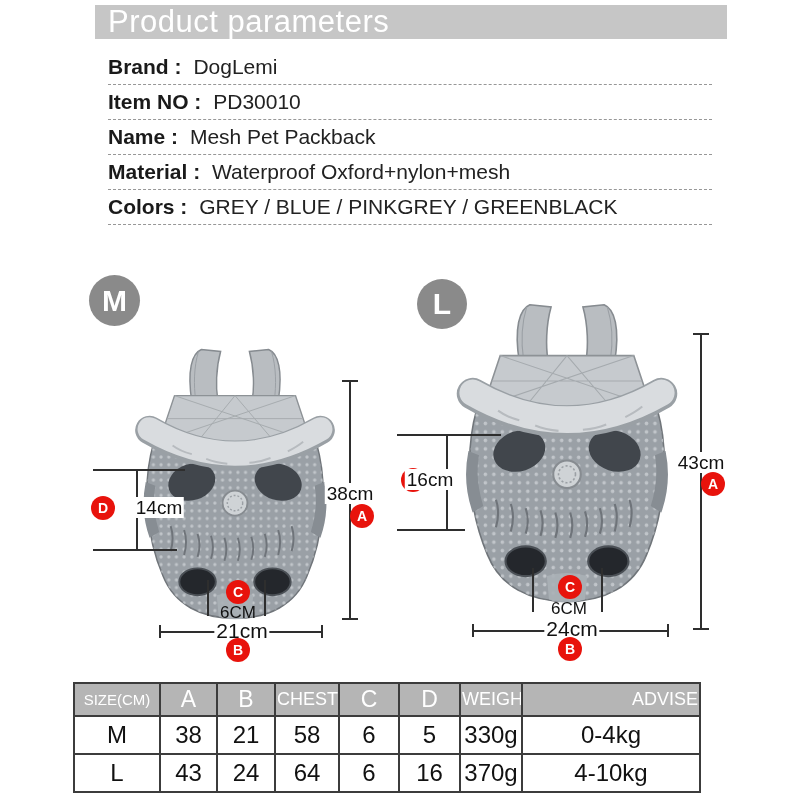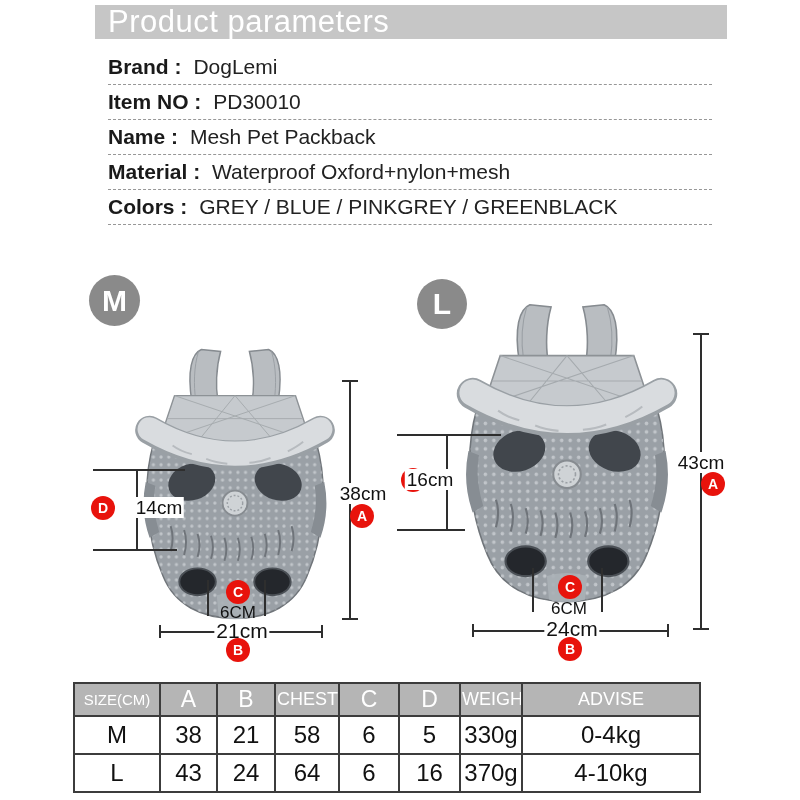--- a/index.html
+++ b/index.html
@@ -49,21 +49,21 @@
     position:absolute;left:73px;top:682px;width:626px;
     border-collapse:collapse;table-layout:fixed;
   }
   .size-table td{
     border:2px solid #3c3c3c;text-align:center;vertical-align:middle;
     overflow:hidden;
   }
   .size-table tr.head td{background:#b5b5b5;color:#ffffff;height:29px;}
   .size-table tr.head td.size-col{font-size:15px;}
   .size-table tr.head td.letter{font-size:23px;}
-  .size-table tr.head td.word{font-size:18px;}
+  .size-table tr.head td.word{font-size:18px;text-align:right;}
   .size-table tr.data td{background:#ffffff;color:#111;height:34px;font-size:24px;}
   .hiddefs{position:absolute;width:0;height:0;overflow:hidden;}
 </style>
 </head>
 <body>
 
 <svg class="hiddefs" aria-hidden="true">
   <defs>
     <pattern id="mesh" width="8" height="8" patternUnits="userSpaceOnUse">
       <circle cx="4" cy="4" r="1.7" fill="#ced2d6"></circle>
@@ -130,21 +130,21 @@
 <svg class="bp" style="left:130px;top:338px;" width="210" height="288" viewBox="0 0 210 300">
     <use href="#bp"></use>
   </svg>
 <svg class="bp" style="left:452px;top:292px;" width="230" height="318" viewBox="0 0 210 300">
     <use href="#bp"></use>
   </svg>
 
 <div class="hline" style="left:342px;top:380px;width:16px;"></div>
 <div class="vline" style="left:349px;top:381px;height:238px;"></div>
 <div class="hline" style="left:342px;top:618px;width:16px;"></div>
-<div class="mlabel" style="left:350px;top:483px;margin-left:13px;">38cm</div>
+<div class="mlabel" style="left:350px;top:483px;">38cm</div>
 <div class="callout" style="left:350px;top:504px;">A</div>
 
 <div class="hline" style="left:93px;top:469px;width:92px;"></div>
 <div class="vline" style="left:136px;top:469px;height:82px;"></div>
 <div class="hline" style="left:93px;top:549px;width:84px;"></div>
 <div class="callout" style="left:91px;top:496px;">D</div>
 <div class="mlabel" style="left:159px;top:497px;">14cm</div>
 
 <div class="vline" style="left:207px;top:580px;height:36px;"></div>
 <div class="vline" style="left:264px;top:580px;height:36px;"></div>

